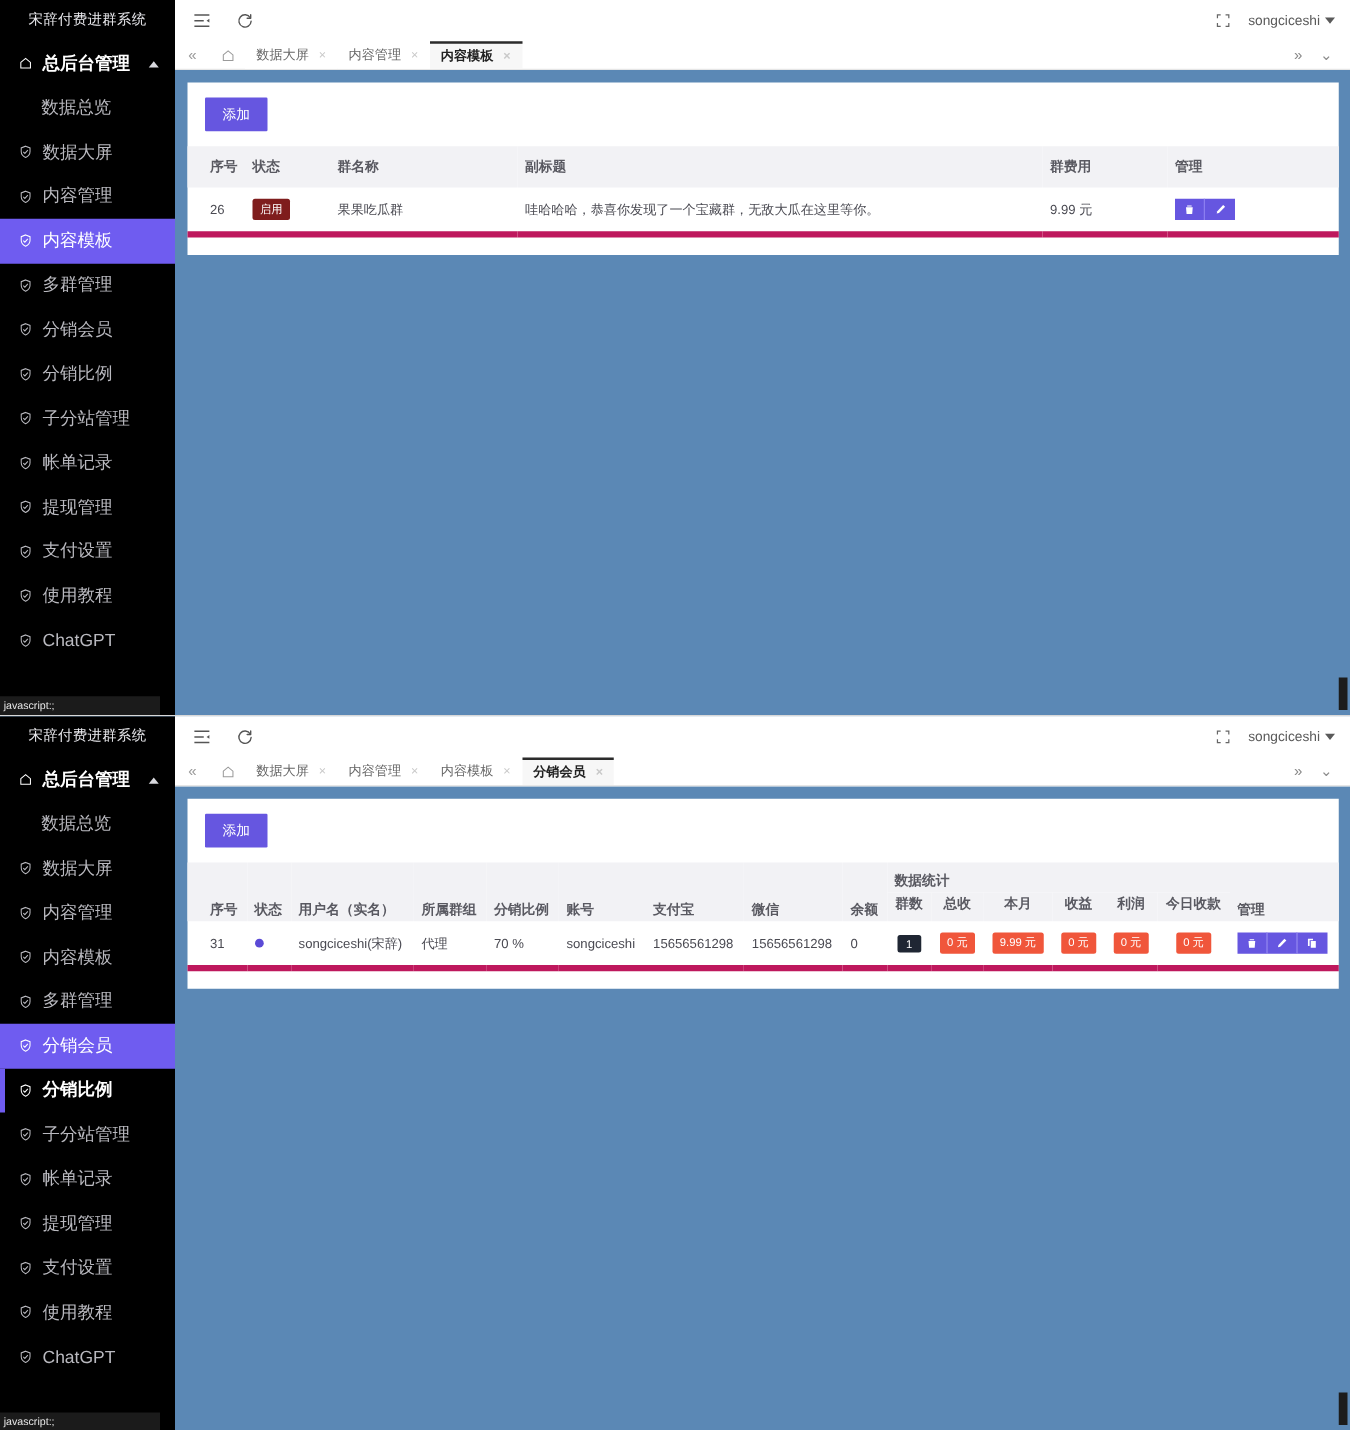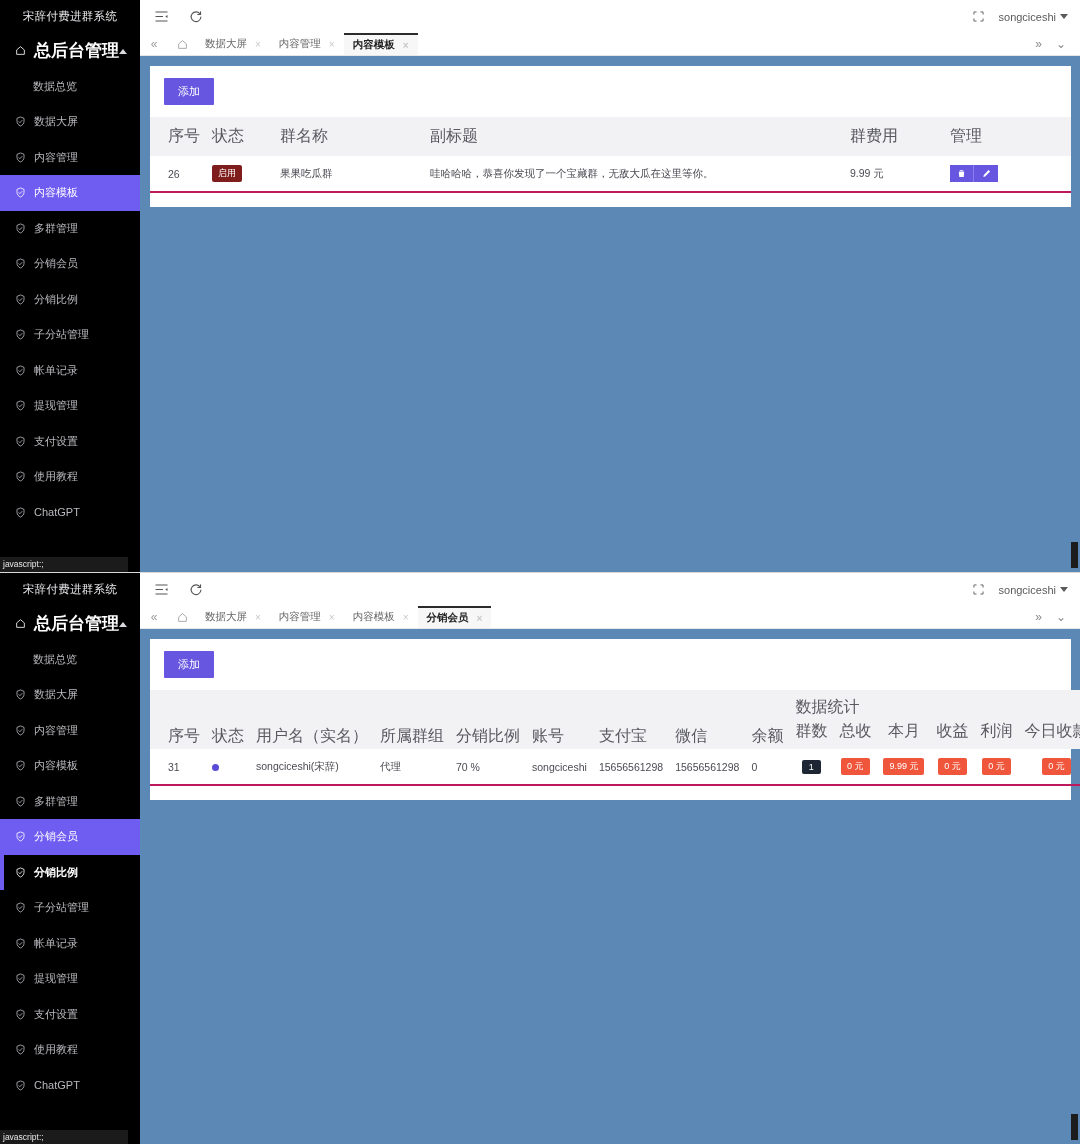--- a/index.html
+++ b/index.html
@@ -32,32 +32,32 @@
     font-size: 11.5px;
     color: #e9e9ed;
     letter-spacing: .3px;
   }
   .nav { padding-top: 0px; }
   .nav-item {
     position: relative;
     height: 35.5px;
     display: flex; align-items: center;
     padding-left: 14px;
-    font-size: 11px;
+    font-size: 14px;
     color: #b9b9bf;
     cursor: pointer;
   }
   .nav-item .ic {
     width: 13px; height: 13px;
     margin-right: 7px;
     display: inline-flex; align-items: center; justify-content: center;
     flex: 0 0 13px;
   }
   .nav-item .ic svg { width: 11px; height: 11px; display:block; }
-  .nav-item.group { color: #ffffff; font-weight: bold; font-size: 17px; }
+  .nav-item.group { color: #ffffff; font-weight: bold; font-size: 14px; }
   .nav-item.child { padding-left: 33px; }
   .nav-item.active {
     background: #6f5cf0;
     color: #ffffff;
   }
   .nav-item.hoverbar::before {
     content: "";
     position: absolute; left: 0; top: 0; bottom: 0;
     width: 4px; background: #6f5cf0;
   }
@@ -164,31 +164,31 @@
     padding: 6px 14px;
     border: none;
     cursor: pointer;
     border-radius: 1px;
   }
 
   table { width: 100%; border-collapse: collapse; }
   thead th {
     background: #f2f2f5;
     color: #595961;
-    font-size: 16px;
-    font-weight: normal;
+    font-size: 11px;
+    font-weight: bold;
     text-align: left;
     padding: 9px 6px;
     white-space: nowrap;
   }
   tbody td {
     font-size: 10.5px;
     color: #4a4a52;
     padding: 9px 6px;
-    border-bottom: 2px solid #be185d;
+    border-bottom: 5px solid #be185d;
     white-space: nowrap;
   }
   tbody tr.alt td { background: #fafafa; }
   td.first, th.first { padding-left: 18px; }
 
   .badge-blue {
     display: inline-block;
     background: #7f1d1d;
     color: #fff;
     font-size: 9px;

